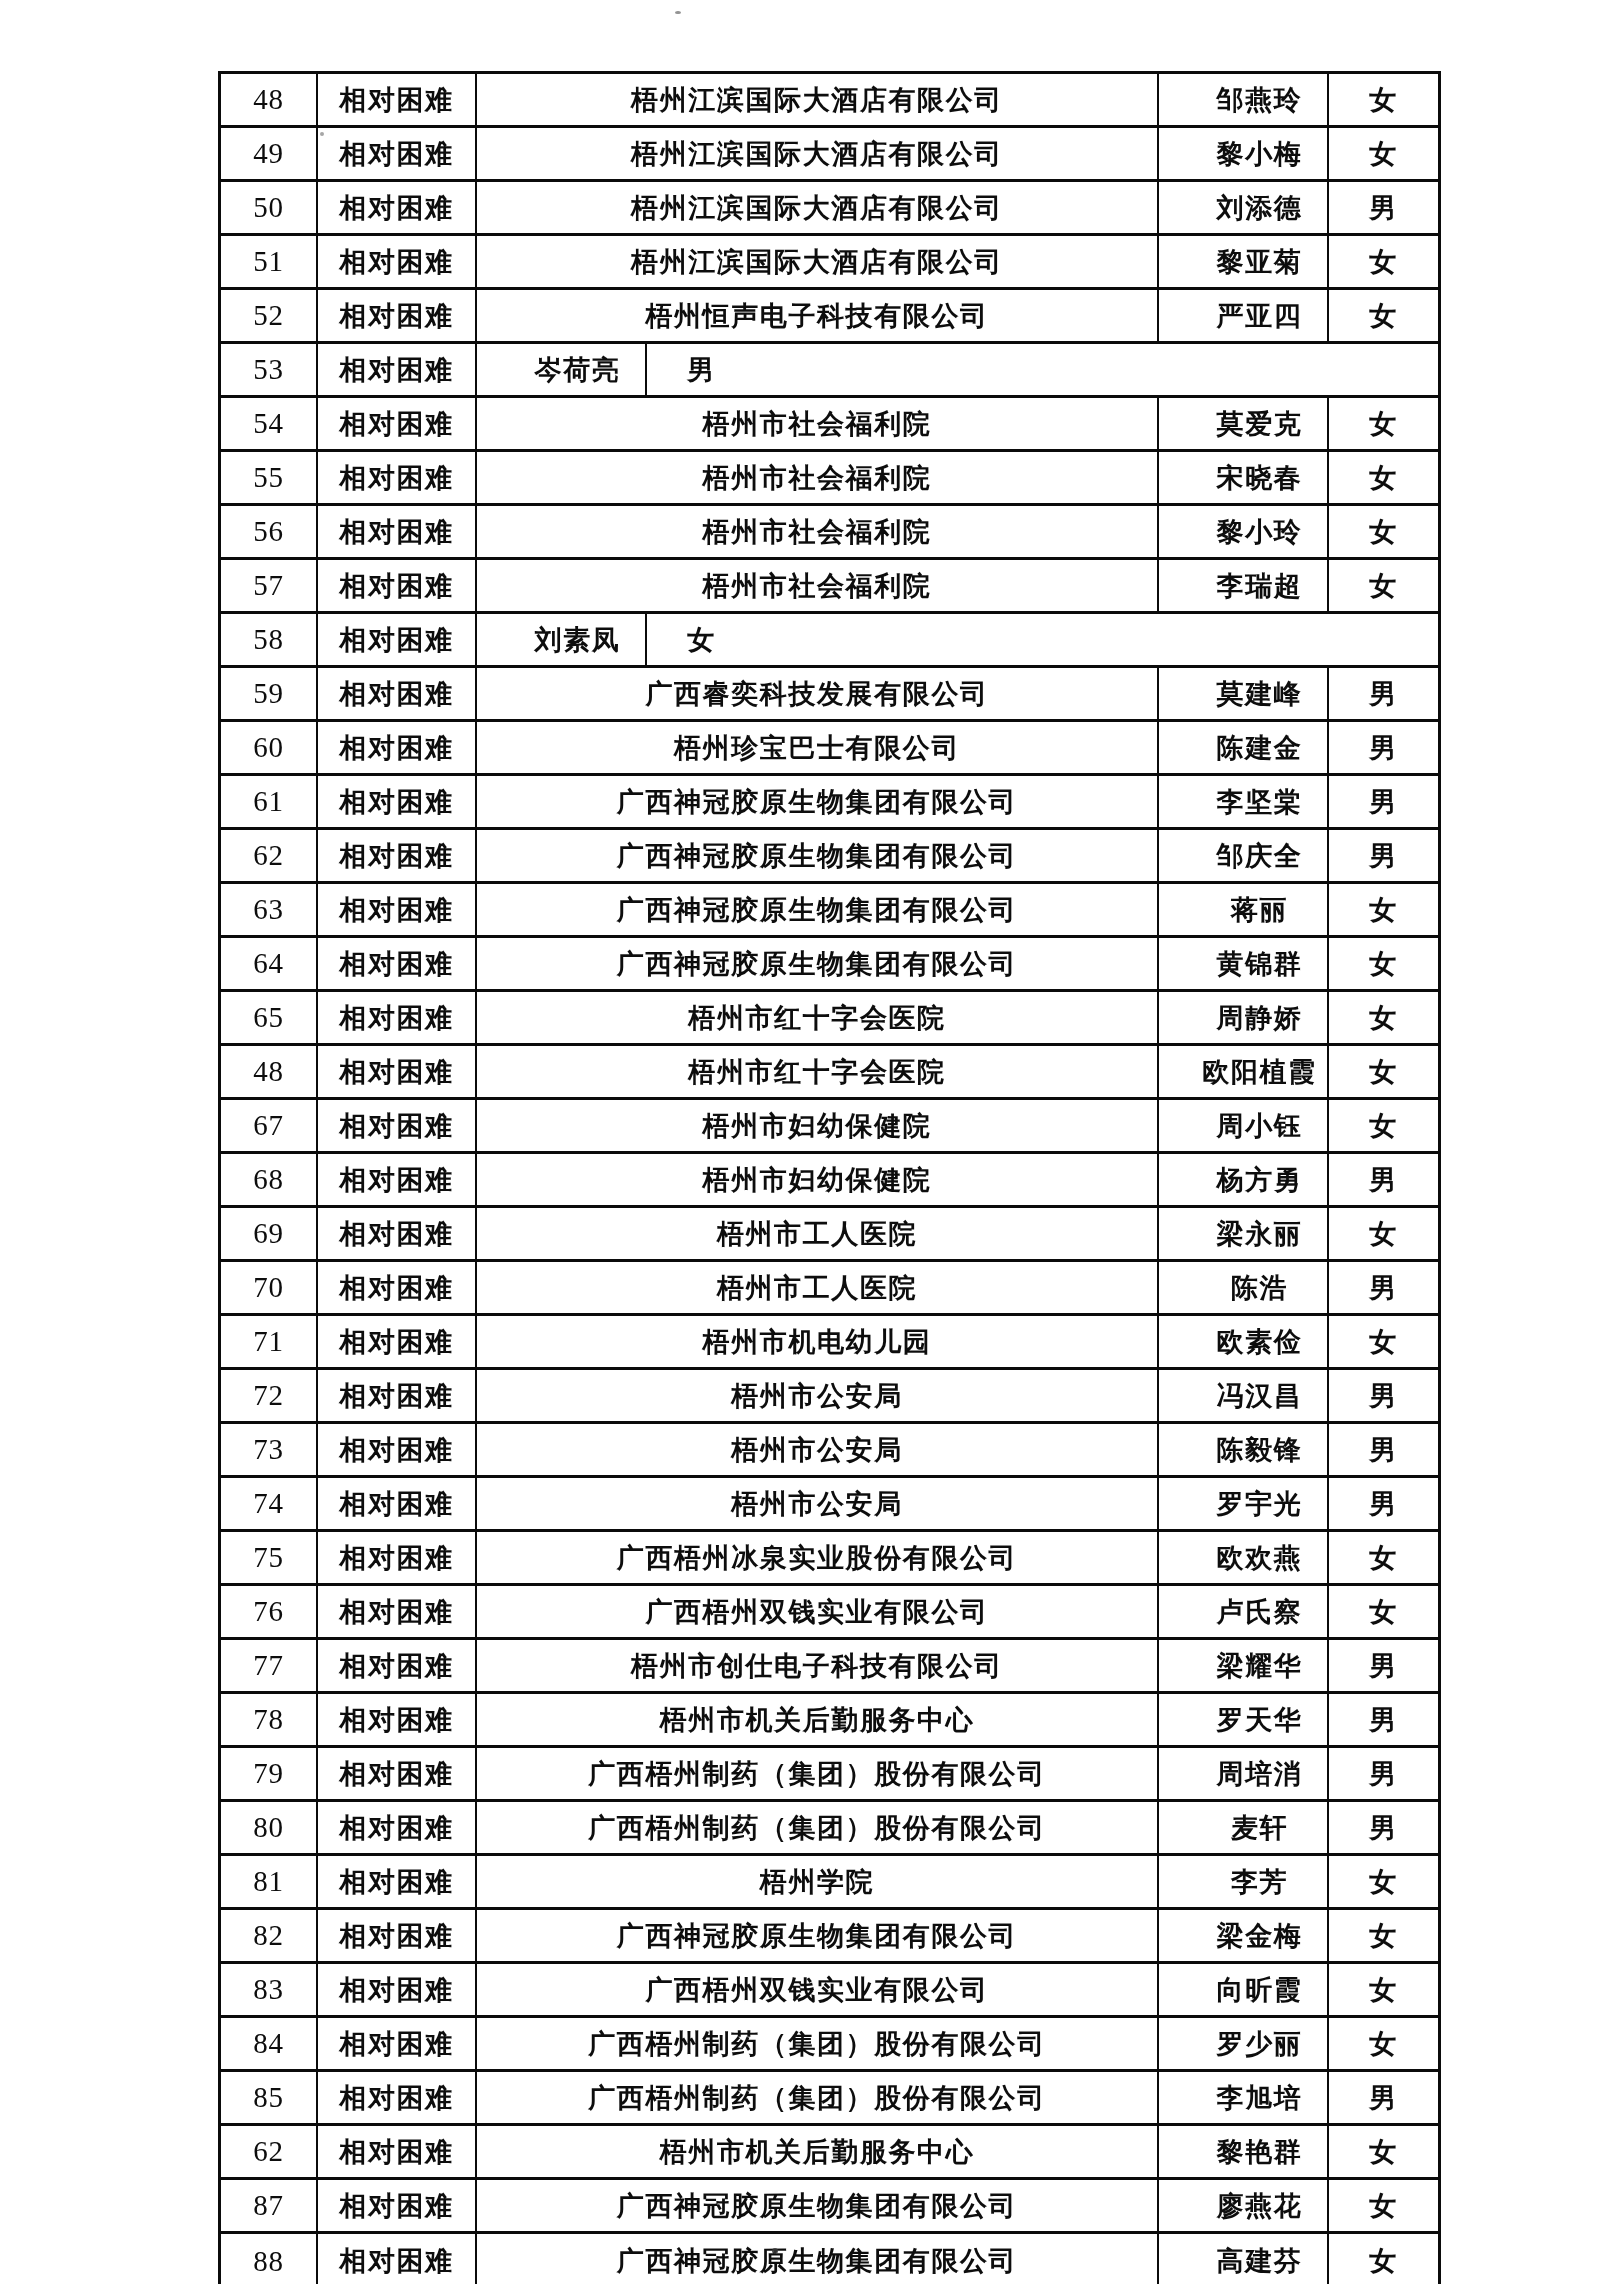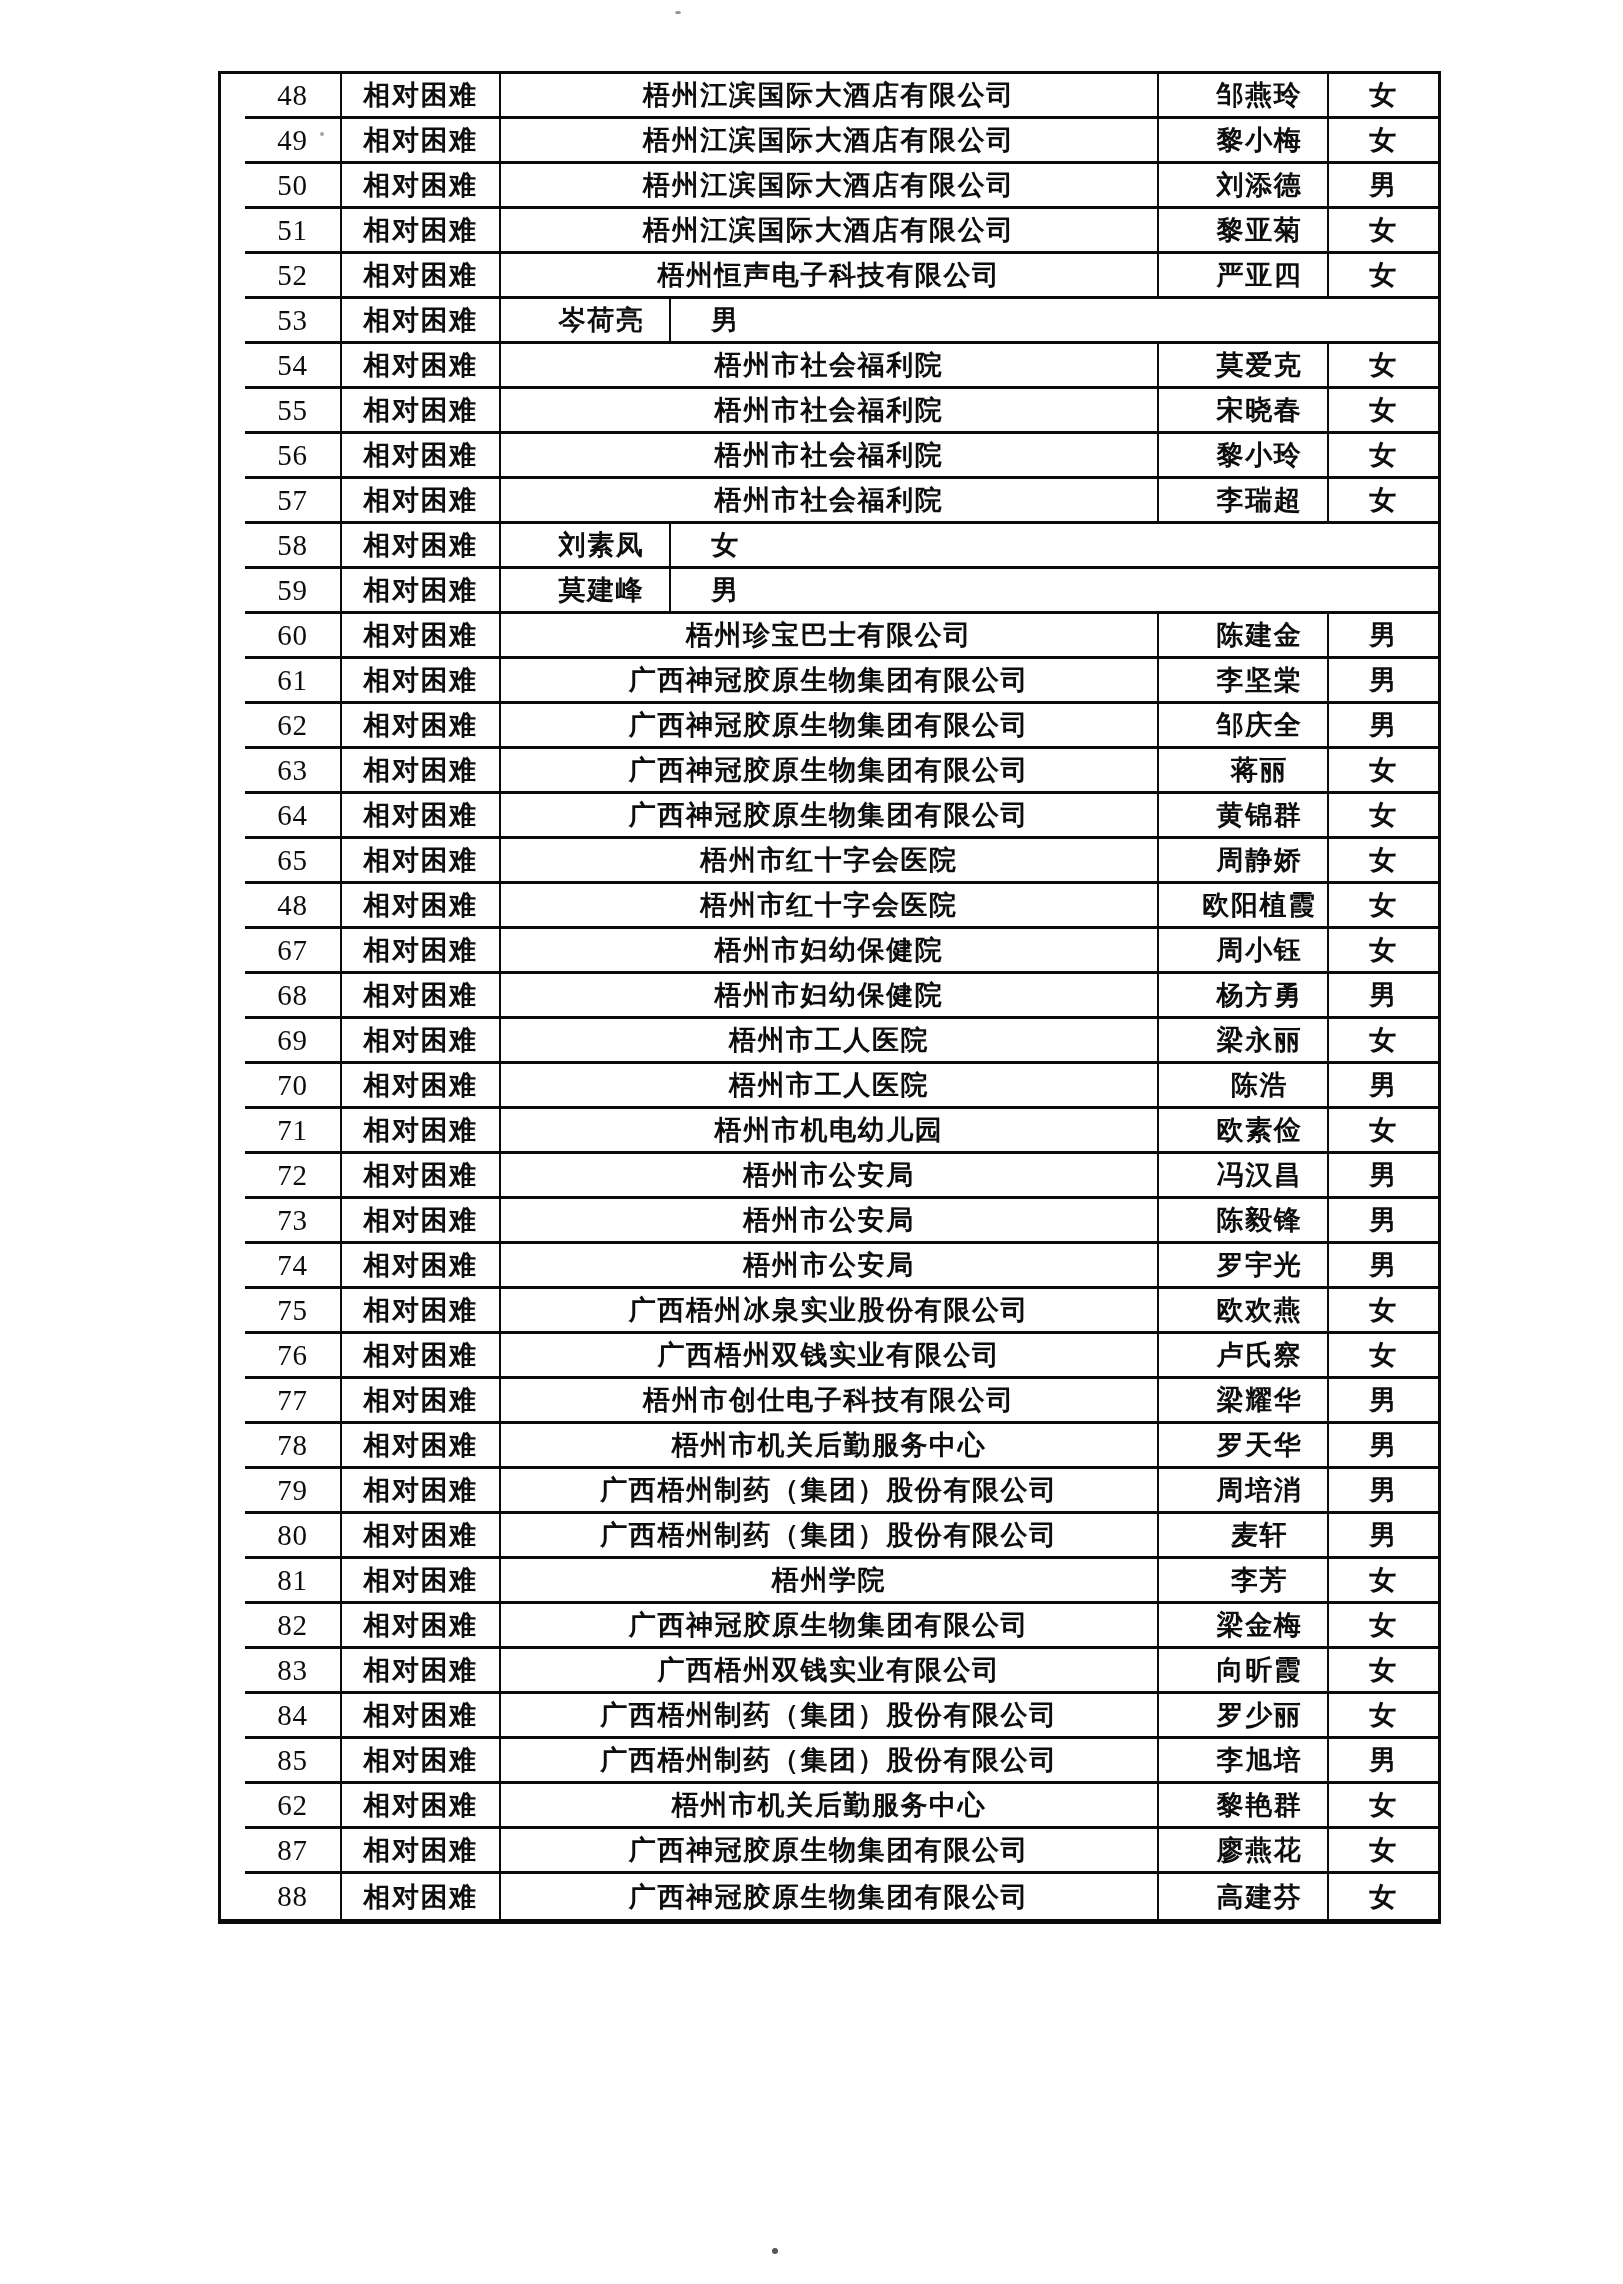--- a/index.html
+++ b/index.html
@@ -14,24 +14,23 @@
     position:absolute;
     left:218px; top:71px;
     width:1223px;
     border:3.1px solid #0b0b0b;
     border-bottom-width:5.5px;
     box-sizing:border-box;
     background:#fff;
   }
   .row{
     display:flex;
-    height:45px;
+    height:54px;
     box-sizing:border-box;
     border-bottom:3.1px solid #0b0b0b;
-    margin-left:24px;
   }
   .row:last-child{border-bottom:none;}
   .cell{
     display:flex;
     align-items:center;
     justify-content:center;
     box-sizing:border-box;
     color:#0d0d0d;
     overflow:hidden;
     white-space:nowrap;
@@ -128,20 +127,21 @@
       </div>
       <div class="row">
         <div class="cell c1">58</div>
         <div class="cell c2 cjk">相对困难</div>
         <div class="cell c4 cjk">刘素凤</div>
         <div class="cell c5 cjk">女</div>
       </div>
       <div class="row">
         <div class="cell c1">59</div>
         <div class="cell c2 cjk">相对困难</div>
+        <div class="cell c3 cjk">广西睿奕科技发展有限公司</div>
         <div class="cell c4 cjk">莫建峰</div>
         <div class="cell c5 cjk">男</div>
       </div>
       <div class="row">
         <div class="cell c1">60</div>
         <div class="cell c2 cjk">相对困难</div>
         <div class="cell c3 cjk">梧州珍宝巴士有限公司</div>
         <div class="cell c4 cjk">陈建金</div>
         <div class="cell c5 cjk">男</div>
       </div>

